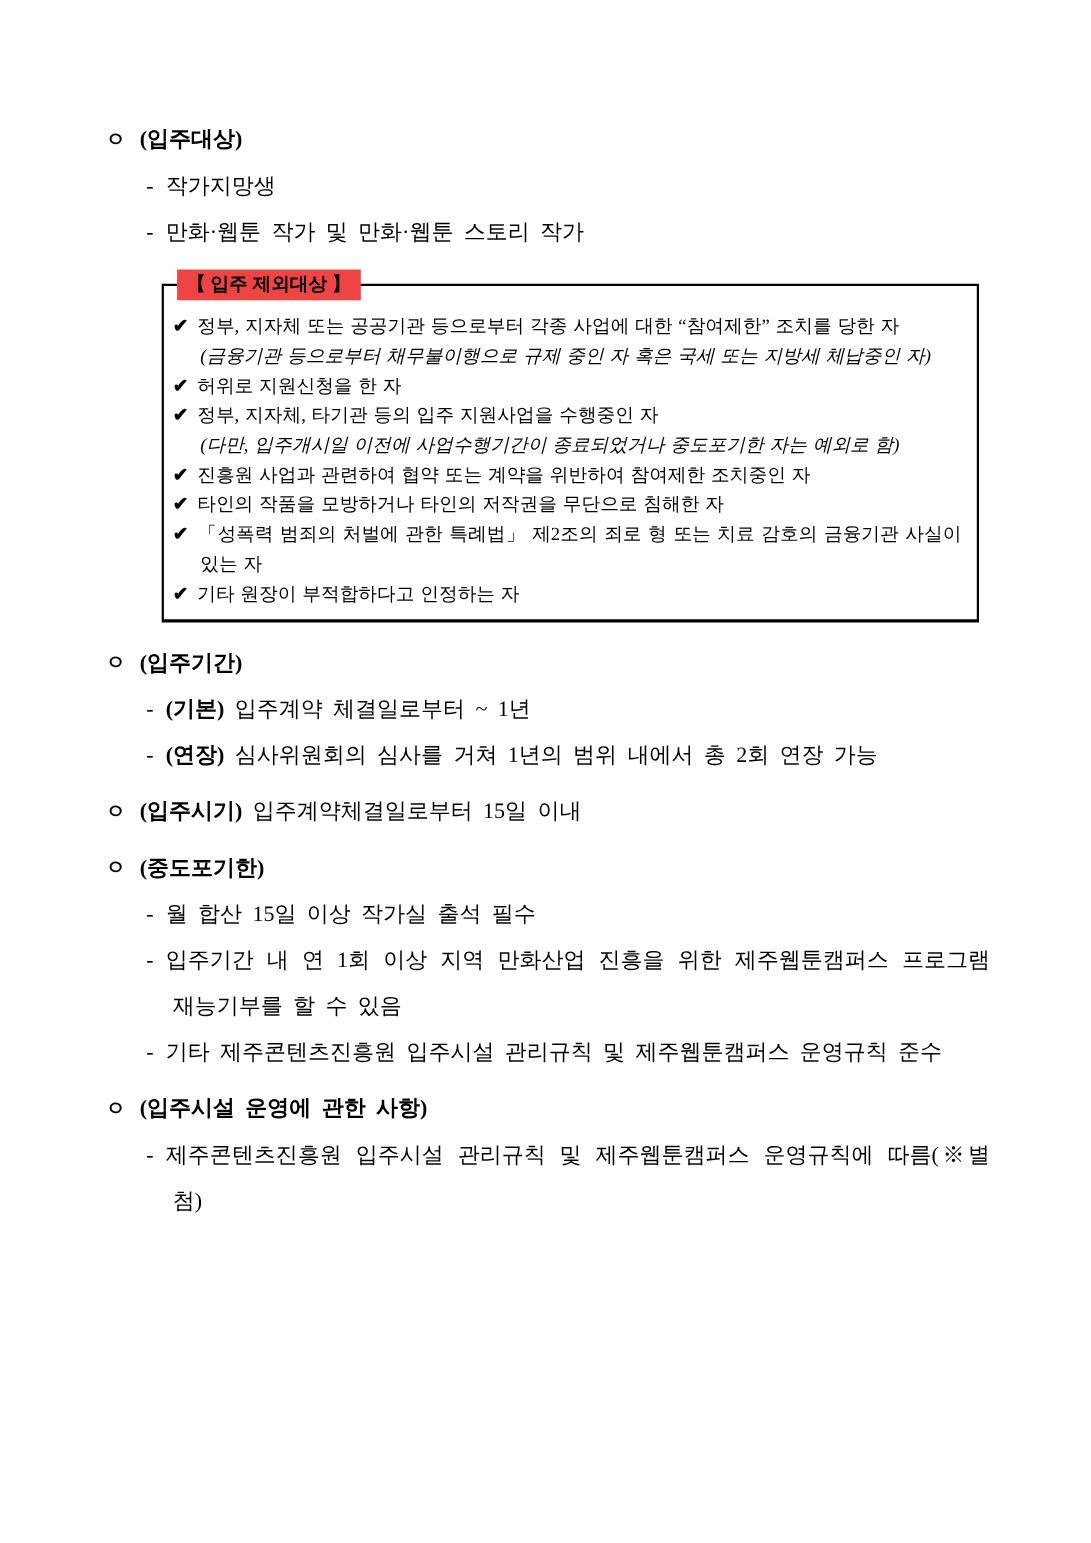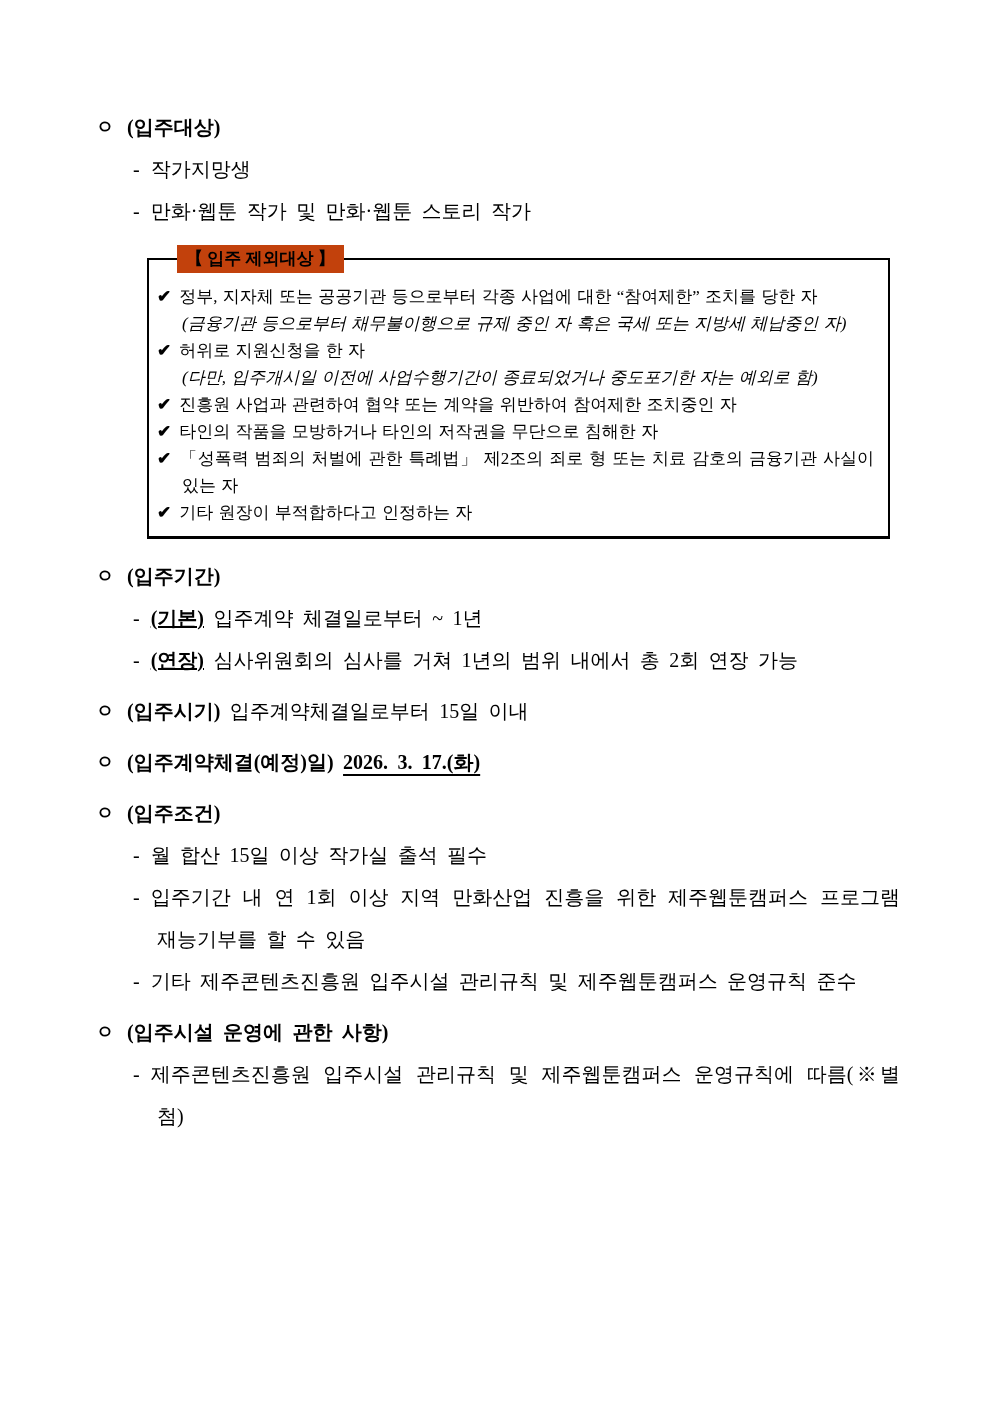--- a/index.html
+++ b/index.html
@@ -45,43 +45,42 @@
   }
   .b .dash {
     margin-right: 11px;
     font-weight: normal;
   }
   .b.j {
     text-align: justify;
   }
   .b b.lbl {
     font-weight: bold;
-    text-decoration: underline;
   }
   .u {
     text-decoration: underline;
     text-underline-offset: 5px;
     text-decoration-thickness: 1.5px;
   }
   
   .xbox {
     position: relative;
     box-sizing: border-box;
     margin: 26px 0 16px 52px;
     width: 743px;
     border: 2px solid #000;
     border-bottom-width: 3px;
     padding: 23px 14px 10px 8px;
     background: #fff;
   }
   .xbox-title {
     position: absolute;
     top: -15px;
-    left: 28px;
-    background: #c2410c;
+    left: 12px;
+    background: #ef4444;
     padding: 0 9px;
     font-weight: bold;
     font-size: 17px;
     line-height: 28px;
     word-spacing: normal;
     white-space: nowrap;
   }
   .bx {
     font-size: 17px;
     line-height: 27px;
@@ -122,20 +121,23 @@
     <div class="xbox">
       <div class="xbox-title">【 입주 제외대상 】</div>
       <div class="bx">
         <div class="bx-item">
           <span class="chk">✔</span><span>정부, 지자체 또는 공공기관 등으로부터 각종 사업에 대한 “참여제한” 조치를 당한 자</span>
         </div>
         <div class="bx-sub">(금융기관 등으로부터 채무불이행으로 규제 중인 자 혹은 국세 또는 지방세 체납중인 자)</div>
         <div class="bx-item">
           <span class="chk">✔</span><span>허위로 지원신청을 한 자</span>
         </div>
+        <div class="bx-item">
+          <span class="chk">✔</span><span>정부, 지자체, 타기관 등의 입주 지원사업을 수행중인 자</span>
+        </div>
         <div class="bx-sub">(다만, 입주개시일 이전에 사업수행기간이 종료되었거나 중도포기한 자는 예외로 함)</div>
         <div class="bx-item">
           <span class="chk">✔</span><span>진흥원 사업과 관련하여 협약 또는 계약을 위반하여 참여제한 조치중인 자</span>
         </div>
         <div class="bx-item">
           <span class="chk">✔</span><span>타인의 작품을 모방하거나 타인의 저작권을 무단으로 침해한 자</span>
         </div>
         <div class="bx-item j">
           <span class="chk">✔</span><span>「성폭력 범죄의 처벌에 관한 특례법」 제2조의 죄로 형 또는 치료 감호의 금융기관 사실이 있는 자</span>
         </div>
@@ -152,26 +154,23 @@
       <span class="dash">-</span><b class="lbl">(기본)</b> <span>입주계약 체결일로부터 ~ 1년</span>
     </div>
     <div class="b">
       <span class="dash">-</span><b class="lbl">(연장)</b> <span>심사위원회의 심사를 거쳐 1년의 범위 내에서 총 2회 연장 가능</span>
     </div>
 
     <div class="h">
       <span class="mk">ㅇ</span><b>(입주시기)</b> <span class="tail">입주계약체결일로부터 15일 이내</span>
     </div>
 
-    <div class="h">
-      <span class="mk">ㅇ</span><b>(입주계약체결(예정)일)</b> <b class="u">2026. 3. 17.(화)</b>
-    </div>
 
     <div class="h">
-      <span class="mk">ㅇ</span><b>(입주조건)</b>
+      <span class="mk">ㅇ</span><b>(중도포기한)</b>
     </div>
     <div class="b">
       <span class="dash">-</span><span>월 합산 15일 이상 작가실 출석 필수</span>
     </div>
     <div class="b j">
       <span class="dash">-</span><span>입주기간 내 연 1회 이상 지역 만화산업 진흥을 위한 제주웹툰캠퍼스 프로그램 재능기부를 할 수 있음</span>
     </div>
     <div class="b j">
       <span class="dash">-</span><span>기타 제주콘텐츠진흥원 입주시설 관리규칙 및 제주웹툰캠퍼스 운영규칙 준수</span>
     </div>

